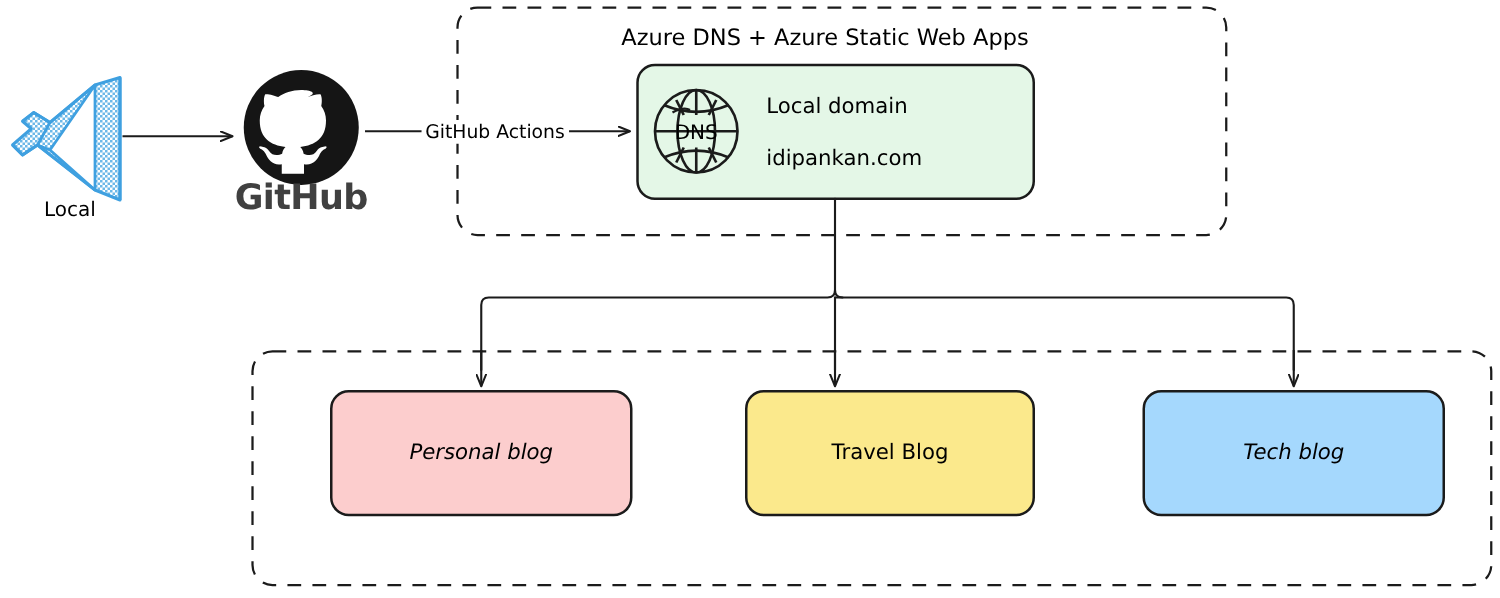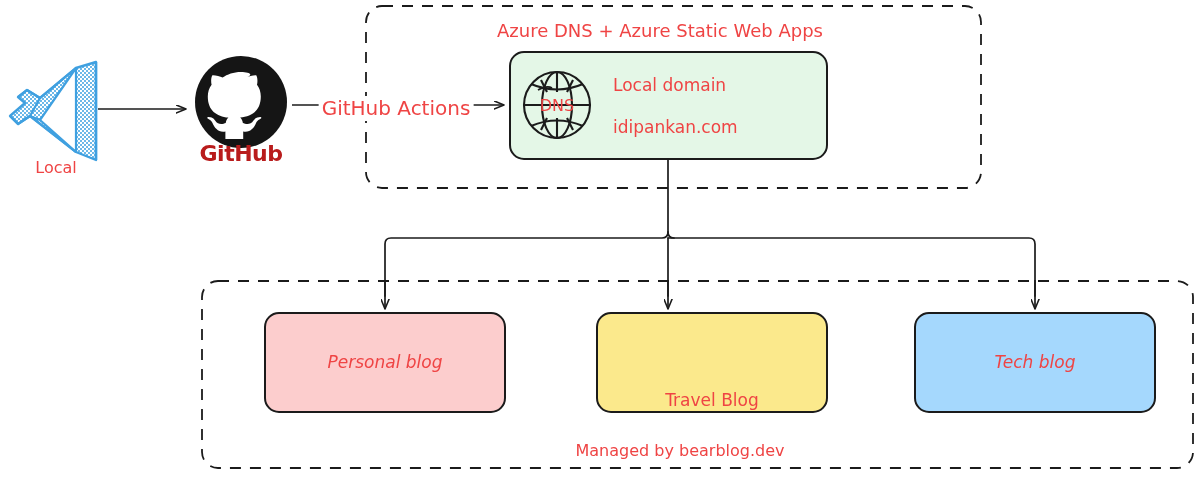--- a/index.html
+++ b/index.html
@@ -20,32 +20,32 @@
   .svg-layer {
     position: absolute;
     left: 0;
     top: 0;
     width: 1200px;
     height: 478px;
   }
   .label {
     position: absolute;
     font-family: "DejaVu Sans", sans-serif;
-    color: #ef4444;
+    color: #000000;
     white-space: nowrap;
     line-height: 1.25;
   }
   .node-label {
     font-size: 17px;
   }
   .group-title {
     font-size: 18px;
   }
   .edge-label {
-    font-size: 20px;
+    font-size: 15px;
     background: #ffffff;
     padding: 0 3px;
   }
   .caption {
     font-size: 16px;
   }
   .small-caption {
     font-size: 16px;
     text-align: center;
     line-height: 1.45;
@@ -155,30 +155,29 @@
 
     <rect x="265" y="313" width="240" height="99" rx="14" ry="14" fill="#FCCDCD" stroke="#1b1b1b" stroke-width="2"></rect>
     <rect x="597" y="313" width="230" height="99" rx="14" ry="14" fill="#FBE98C" stroke="#1b1b1b" stroke-width="2"></rect>
     <rect x="915" y="313" width="240" height="99" rx="14" ry="14" fill="#A5D8FD" stroke="#1b1b1b" stroke-width="2"></rect>
   </svg>
 
   <div class="label small-caption centered" style="left:56px; top:156px;">
     <div>Local</div>
   </div>
 
-  <div class="label centered" style="left:241px; top:140px; font-size:22px; font-weight:bold; color:#b91c1c; letter-spacing:-0.5px;">GitHub</div>
+  <div class="label centered" style="left:241px; top:140px; font-size:28px; font-weight:bold; color:#404040; letter-spacing:-0.5px;">GitHub</div>
 
   <div class="label edge-label centered" style="left:396px; top:96px;">GitHub Actions</div>
 
   <div class="label group-title centered" style="left:660px; top:20px;">Azure DNS + Azure Static Web Apps</div>
 
   <div class="label centered" style="left:557px; top:96px; font-size:16px;">DNS</div>
 
   <div class="label node-label" style="left:613px; top:75px;">Local domain</div>
   <div class="label node-label" style="left:613px; top:117px;">idipankan.com</div>
 
   <div class="label node-label centered" style="left:385px; top:352px;font-style:italic;">Personal blog</div>
-  <div class="label node-label centered" style="left:712px; top:352px;margin-top:38px;">Travel Blog</div>
+  <div class="label node-label centered" style="left:712px; top:352px;">Travel Blog</div>
   <div class="label node-label centered" style="left:1035px; top:352px;font-style:italic;">Tech blog</div>
 
-  <div class="label caption centered" style="left:680px; top:441px;">Managed by bearblog.dev</div>
 
 </div>
 
 </body></html>

